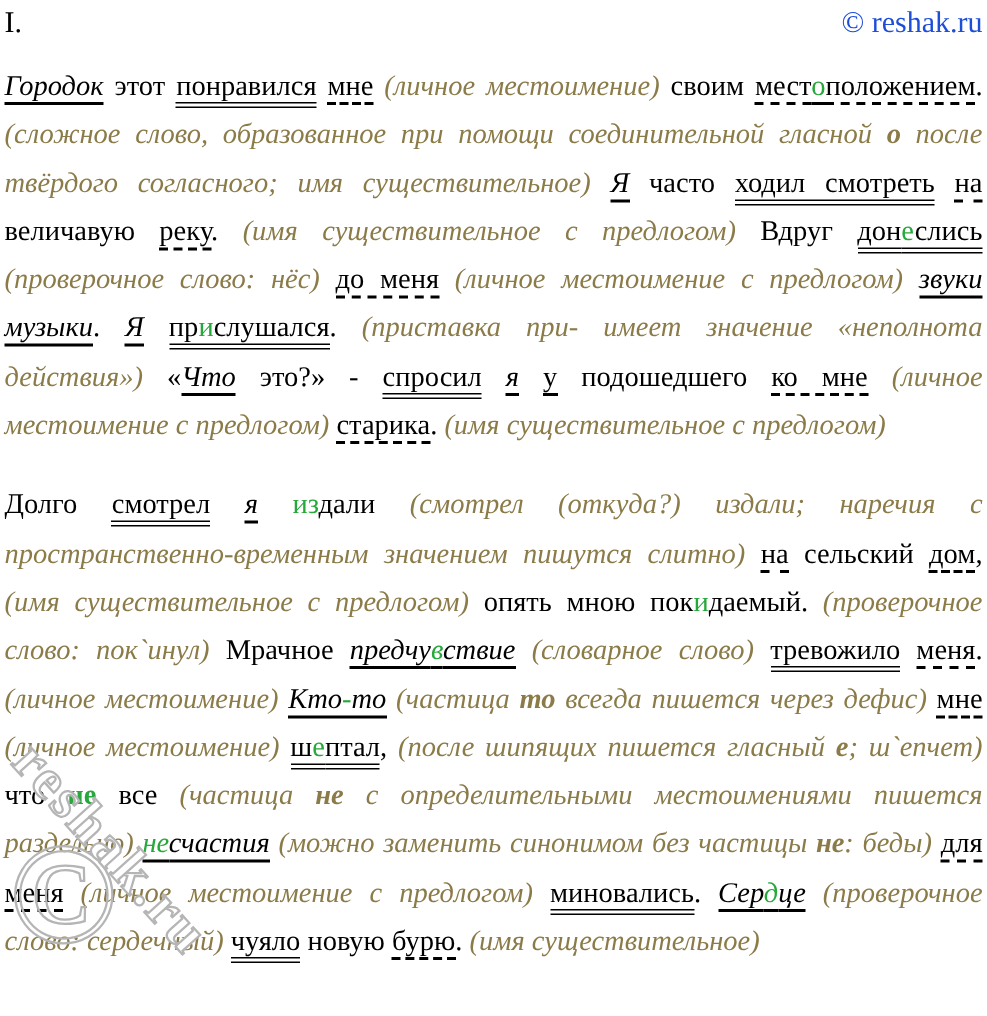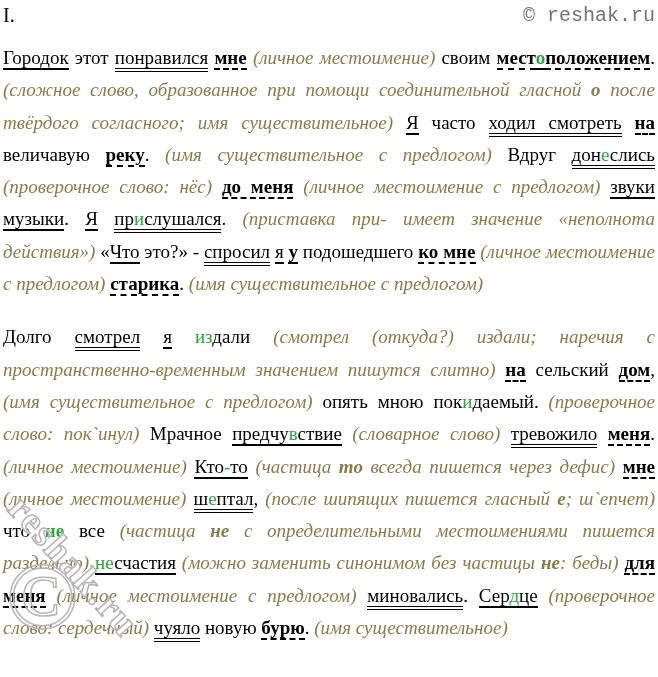--- a/index.html
+++ b/index.html
@@ -5,37 +5,37 @@
 <style>
   html,body{margin:0;padding:0;}
   body{
     width:658px;height:677px;overflow:hidden;position:relative;
     background:#ffffff;color:#000;
     font-family:"Liberation Serif","DejaVu Serif",serif;
   }
   .page{position:relative;width:100%;height:100%;padding:4px 3px;box-sizing:border-box;}
   .header{display:flex;justify-content:space-between;align-items:flex-start;font-size:20px;}
   .section-label{font-size:20px;color:#000;}
-  .copyright{font-size:20px;color:#737373;font-family:Liberation Mono, monospace;}
+  .copyright{font-size:20px;color:#1d4ed8;}
   p.text{
     margin:0;font-size:19px;line-height:1.70;text-align:justify;
   }
   #p1{margin-top:15px;}
   .sec2{margin-top:20px;}
   #p2{margin-top:21px;}
   
   .tk-n{color:#000;}
   .tk-a{color:var(--ann,#8b7b48);font-style:italic;}
   .tk-ab{color:var(--ann,#8b7b48);font-style:italic;font-weight:bold;}
   .tk-g{color:var(--grn,#27a83a);}
   .tk-b{font-weight:bold;}
   
-  .u-s{border-bottom:2px solid #000;}
+  .u-s{border-bottom:2px solid #000;font-style:italic;}
   .u-d{border-bottom:4px double #000;}
-  .u-dd{border-bottom:2px dashed #000;font-weight:bold;}
+  .u-dd{border-bottom:2px dashed #000;}
   
   .watermark{position:absolute;left:6px;top:468px;width:270px;height:205px;pointer-events:none;z-index:5;}
   .wm-text{
     position:absolute;left:26px;top:18px;
     font-size:38px;font-weight:bold;letter-spacing:2px;
     transform:rotate(48deg);transform-origin:0 0;
     color:#ffffff;-webkit-text-stroke:1.5px var(--wm,#b5b5b5);
   }
   .wm-c{
     position:absolute;left:0px;top:80px;

